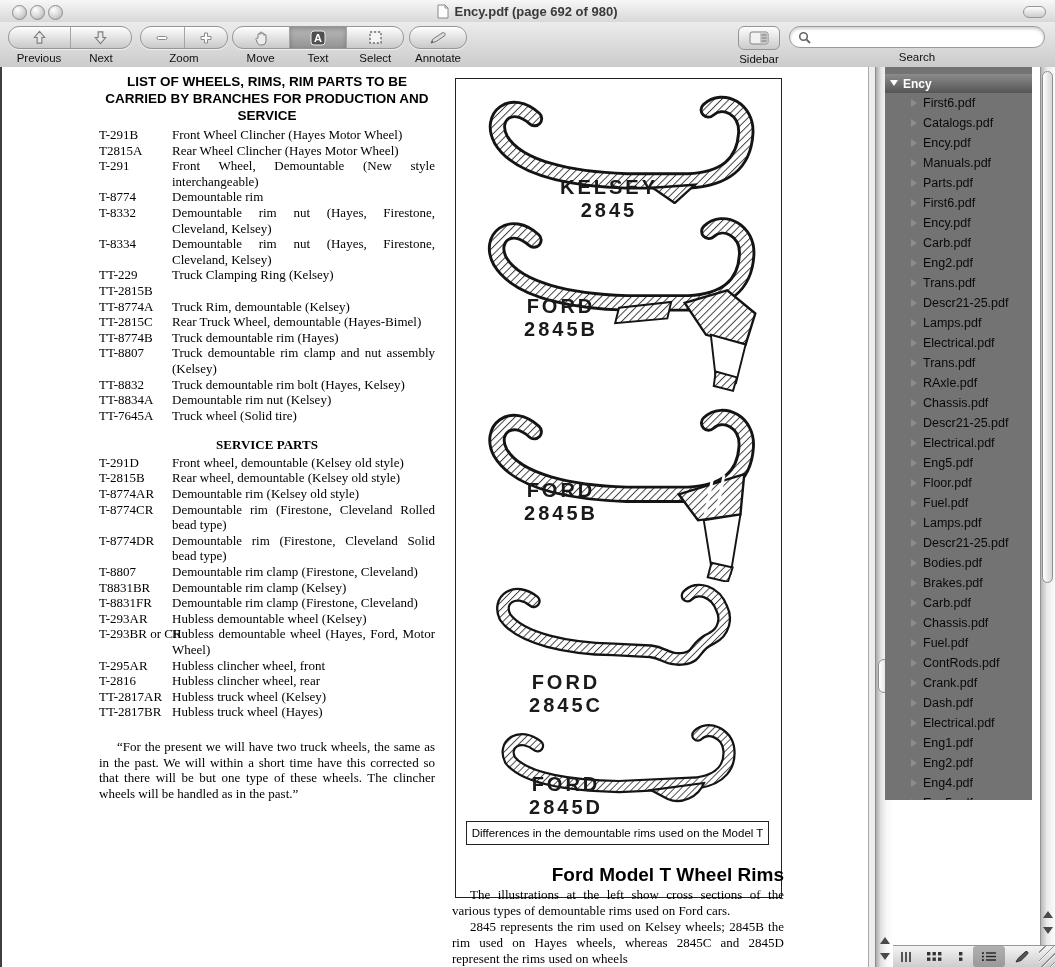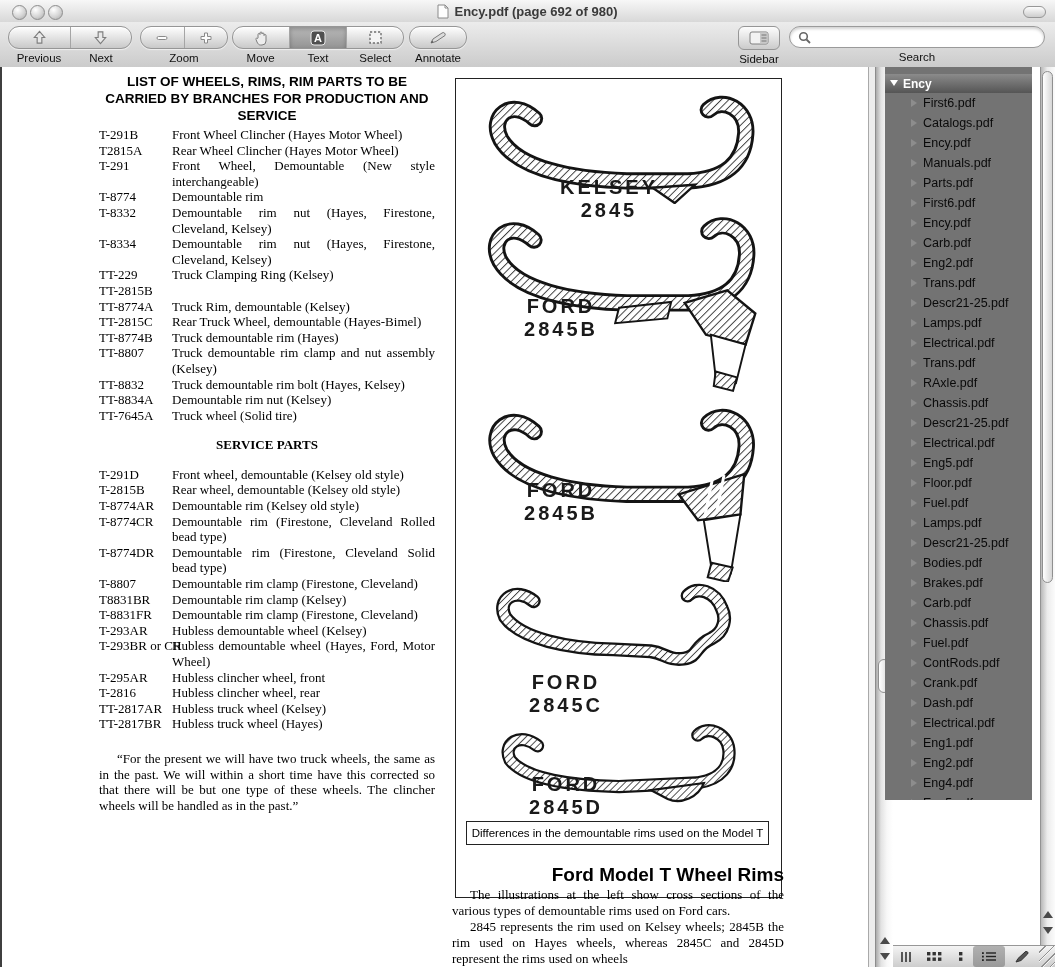--- a/index.html
+++ b/index.html
@@ -44,21 +44,21 @@
   .gutter{position:absolute;left:867px;top:0;width:8px;height:900px;background:#ededed;}
 
   
   .leftcol{position:absolute;left:97px;top:6px;width:336px;color:#000;
     font-family:"Liberation Serif",serif;font-size:13px;line-height:15.6px;}
   .list-heading{font-family:"Liberation Sans",sans-serif;font-weight:bold;font-size:13.5px;
     line-height:17px;text-align:center;margin-bottom:3px;}
   .prow{display:flex;}
   .pcode{flex:0 0 73px;white-space:nowrap;min-width:73px;}
   .pdesc{flex:1;text-align:justify;}
-  .svc-heading{font-weight:bold;text-align:center;margin-top:14px;margin-bottom:14px;}
+  .svc-heading{font-weight:bold;text-align:center;margin-top:14px;margin-bottom:2px;}
   .quote{margin-top:19px;text-align:justify;text-indent:18px;}
 
   
   .figure{position:absolute;left:453px;top:11px;width:327px;height:820px;
     border:1.5px solid #222;box-sizing:border-box;background:#fff;}
   .figure svg{position:absolute;left:18px;width:290px;}
   .fig-label{position:absolute;text-align:center;color:#1a1a1a;
     font-family:"Liberation Sans",sans-serif;font-weight:600;font-size:20px;
     letter-spacing:3px;line-height:23px;}
   .fig-caption{position:absolute;left:10px;top:742px;width:303px;height:24px;

